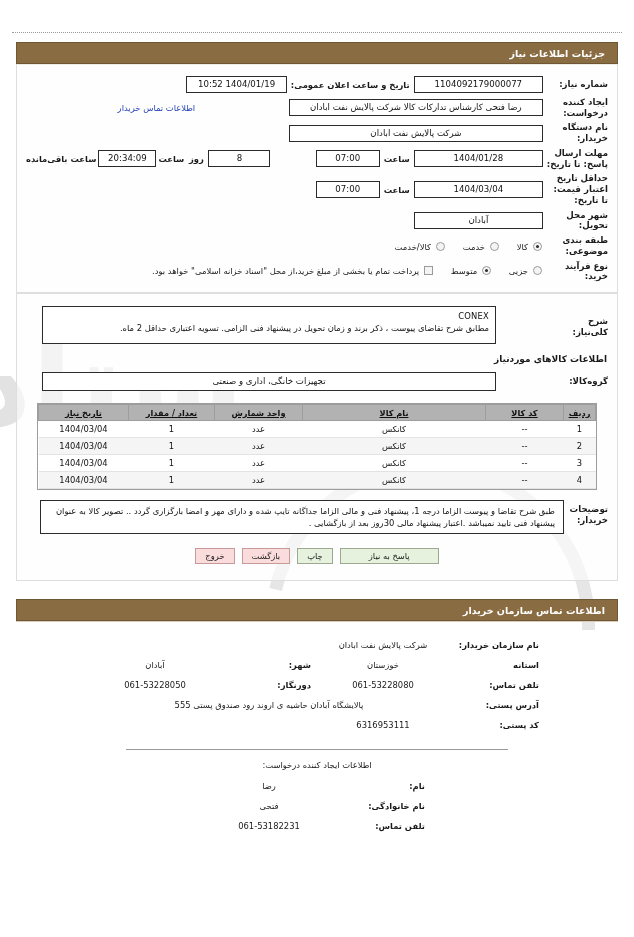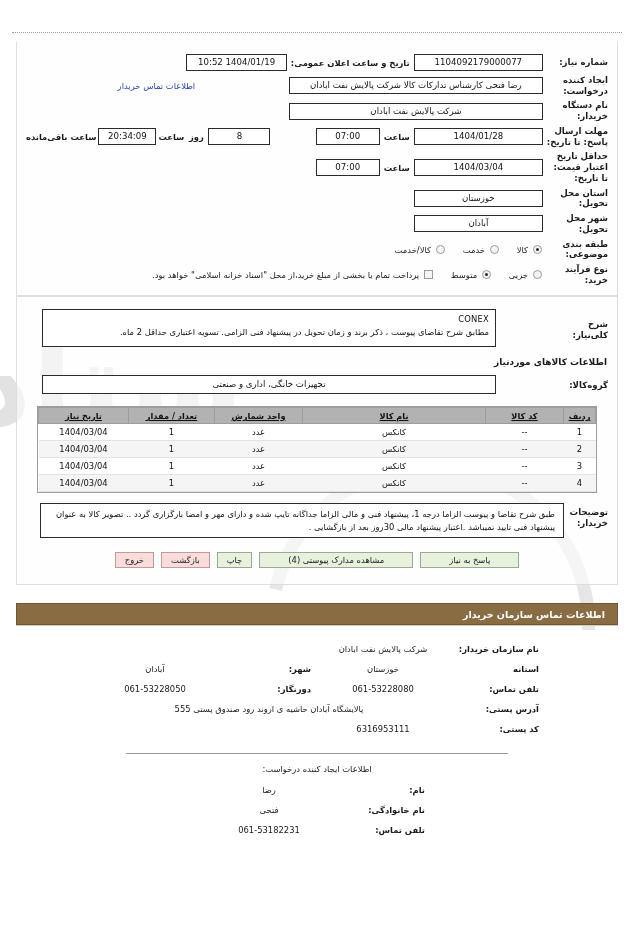--- a/index.html
+++ b/index.html
@@ -268,20 +268,23 @@
 <div id="watermark">
   <span>ستاد</span>
   <i class="arc"></i>
 </div>
 
 <div id="page">
 
   <div class="topline"></div>
 
   <div class="outer-card">
+    <div class="sect-header">
+      <span>جزئیات اطلاعات نیاز</span>
+    </div>
 
     <div class="panel transparent">
 
       <table class="frm">
 
         <tbody>
             <tr>
           <td class="lbl" style="width:90px;">شماره نیاز:</td>
           <td style="width:168px;">
             <div class="fld">1104092179000077</div>
@@ -368,27 +371,20 @@
                 <td>
                         <div class="fld" style="width:64px;">07:00</div>
                       </td>
               </tr>
             </tbody>
                 </table>
           </td>
           <td colspan="2"></td>
         </tr>
 
-        <tr>
-          <td class="lbl">استان محل تحویل:</td>
-          <td>
-            <div class="fld">خوزستان</div>
-          </td>
-          <td colspan="3"></td>
-        </tr>
 
         <tr>
           <td class="lbl">شهر محل تحویل:</td>
           <td>
             <div class="fld">آبادان</div>
           </td>
           <td colspan="3"></td>
         </tr>
 
         <tr>
@@ -515,21 +511,20 @@
               <span>تصویر کالا به عنوان  پیشنهاد فنی تایید نمیباشد .اعتبار پیشنهاد مالی 30روز بعد از بازگشایی .</span>
             </div>
           </td>
           <td style="width:14px;"></td>
         </tr>
       </tbody>
         </table>
 
       <div class="btnrow">
         <button class="btn wide">پاسخ به نیاز</button>
-        <button class="btn wide">مشاهده مدارک پیوستی (4)</button>
         <button class="btn">چاپ</button>
         <button class="btn danger">بازگشت</button>
         <button class="btn danger">خروج</button>
       </div>
     </div>
   </div>
 
   <div class="contact-wrap">
     <div class="sect-header">
       <span>اطلاعات تماس سازمان خریدار</span>

